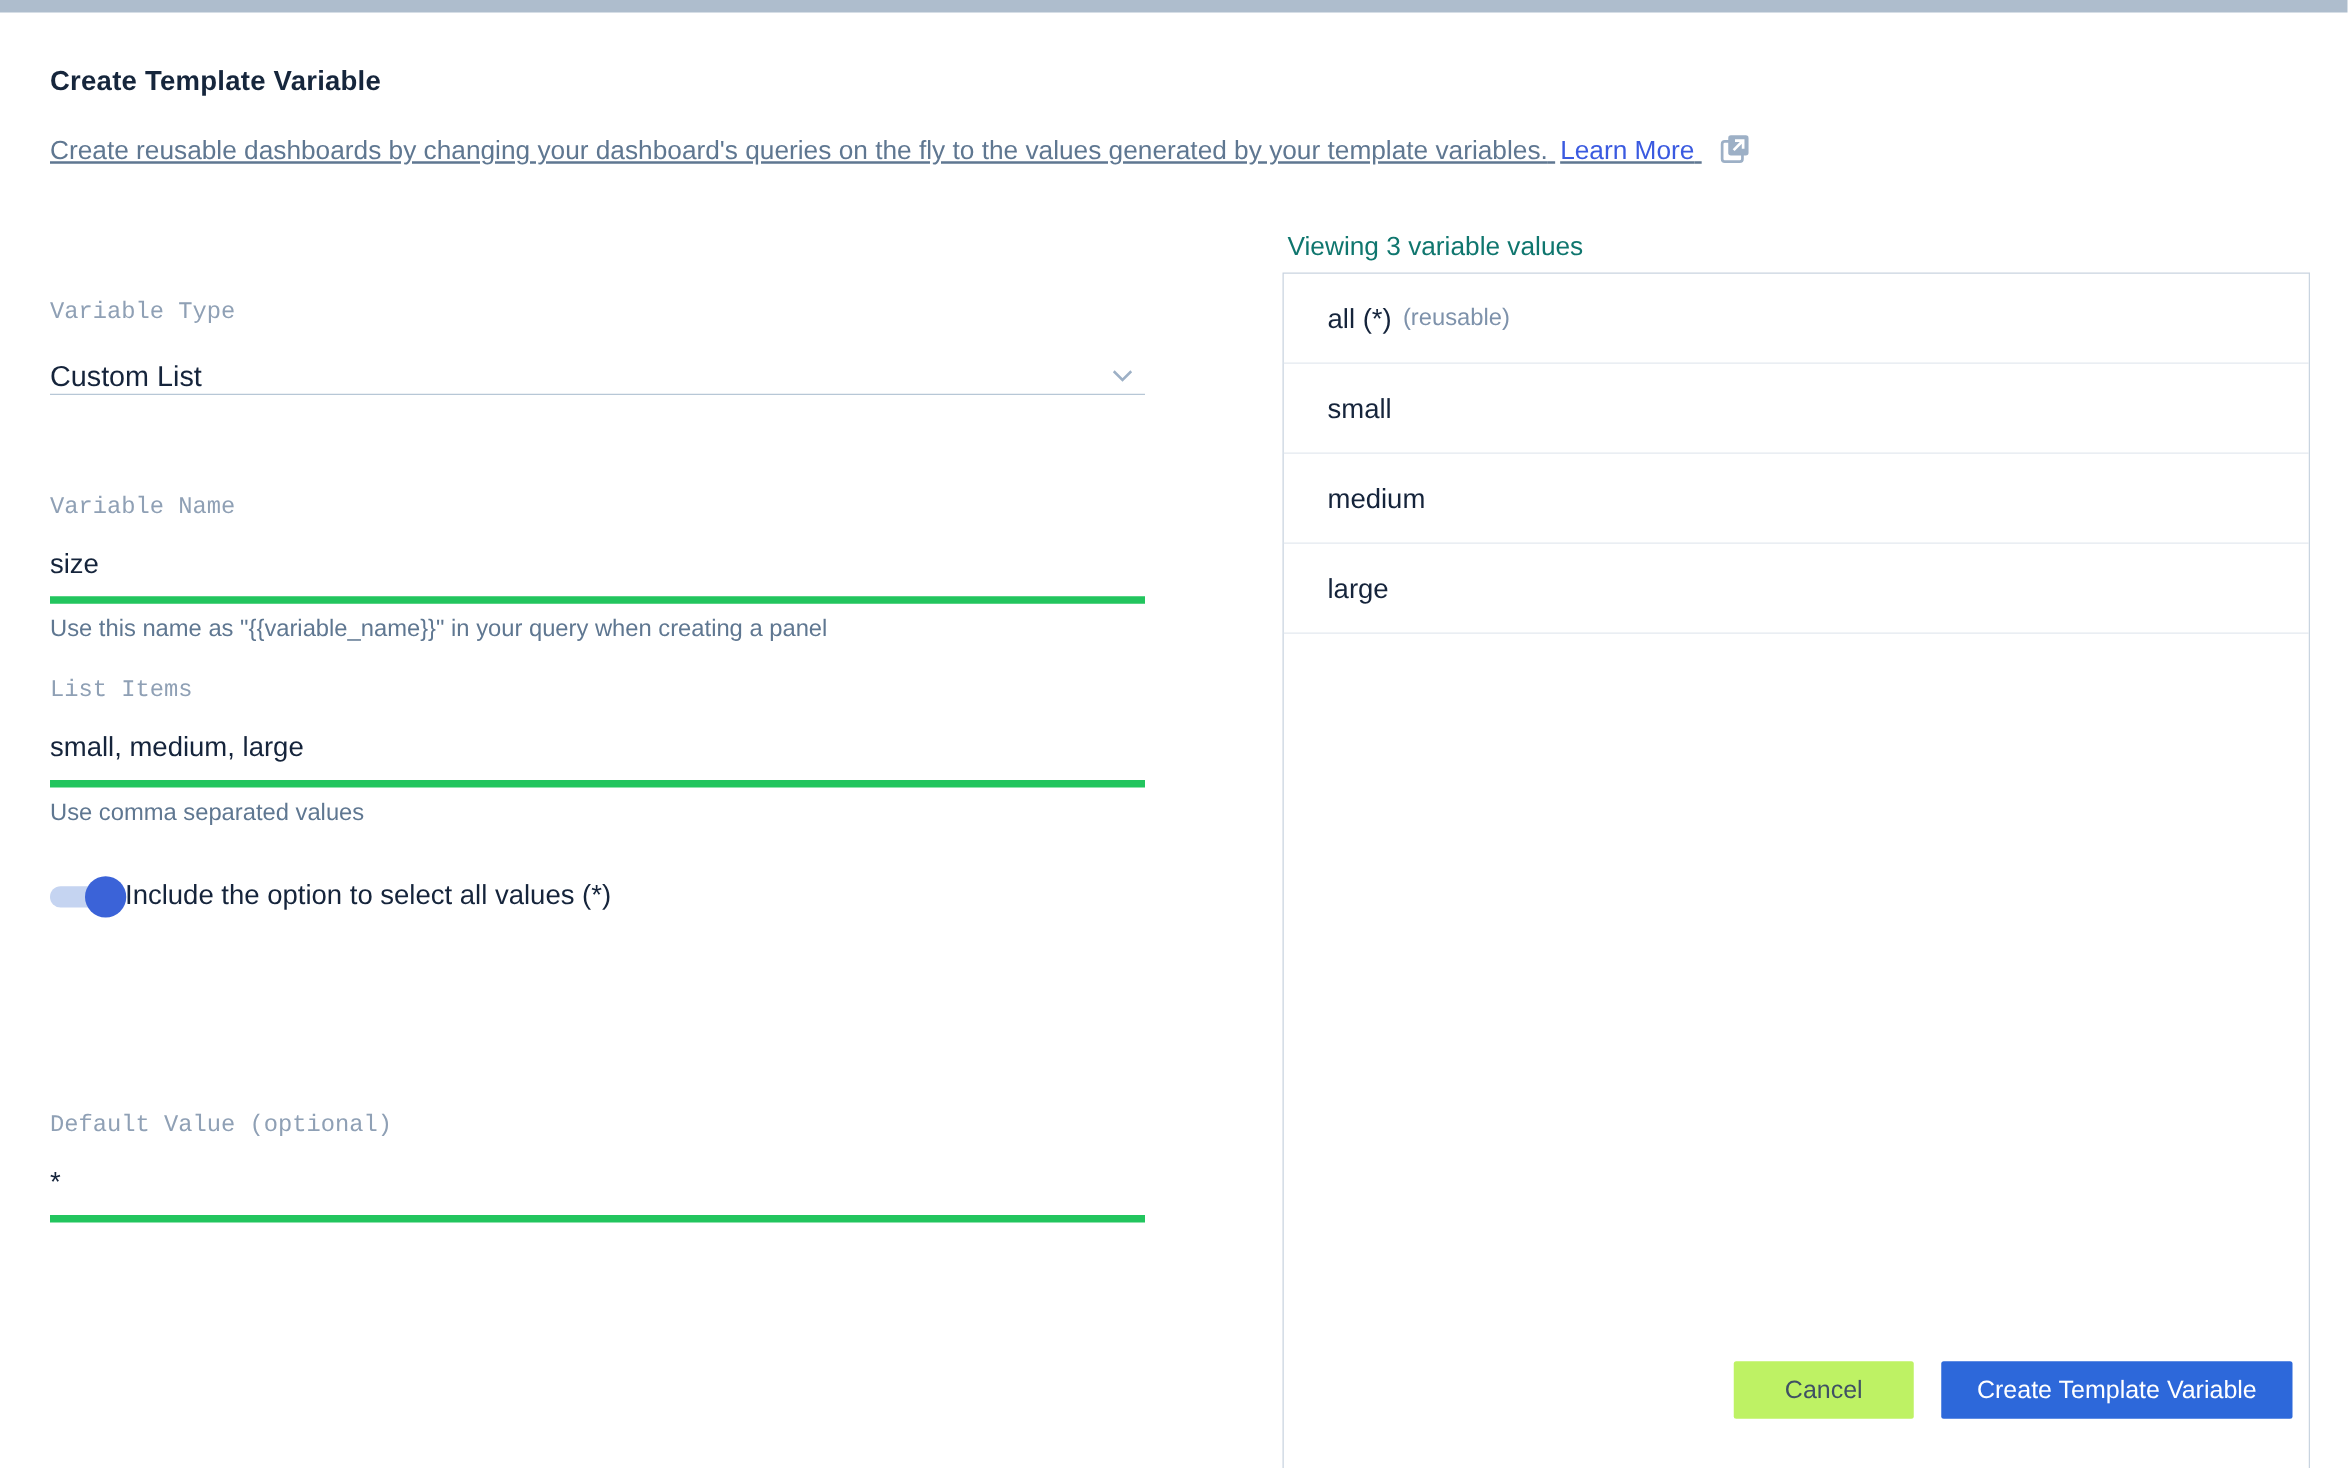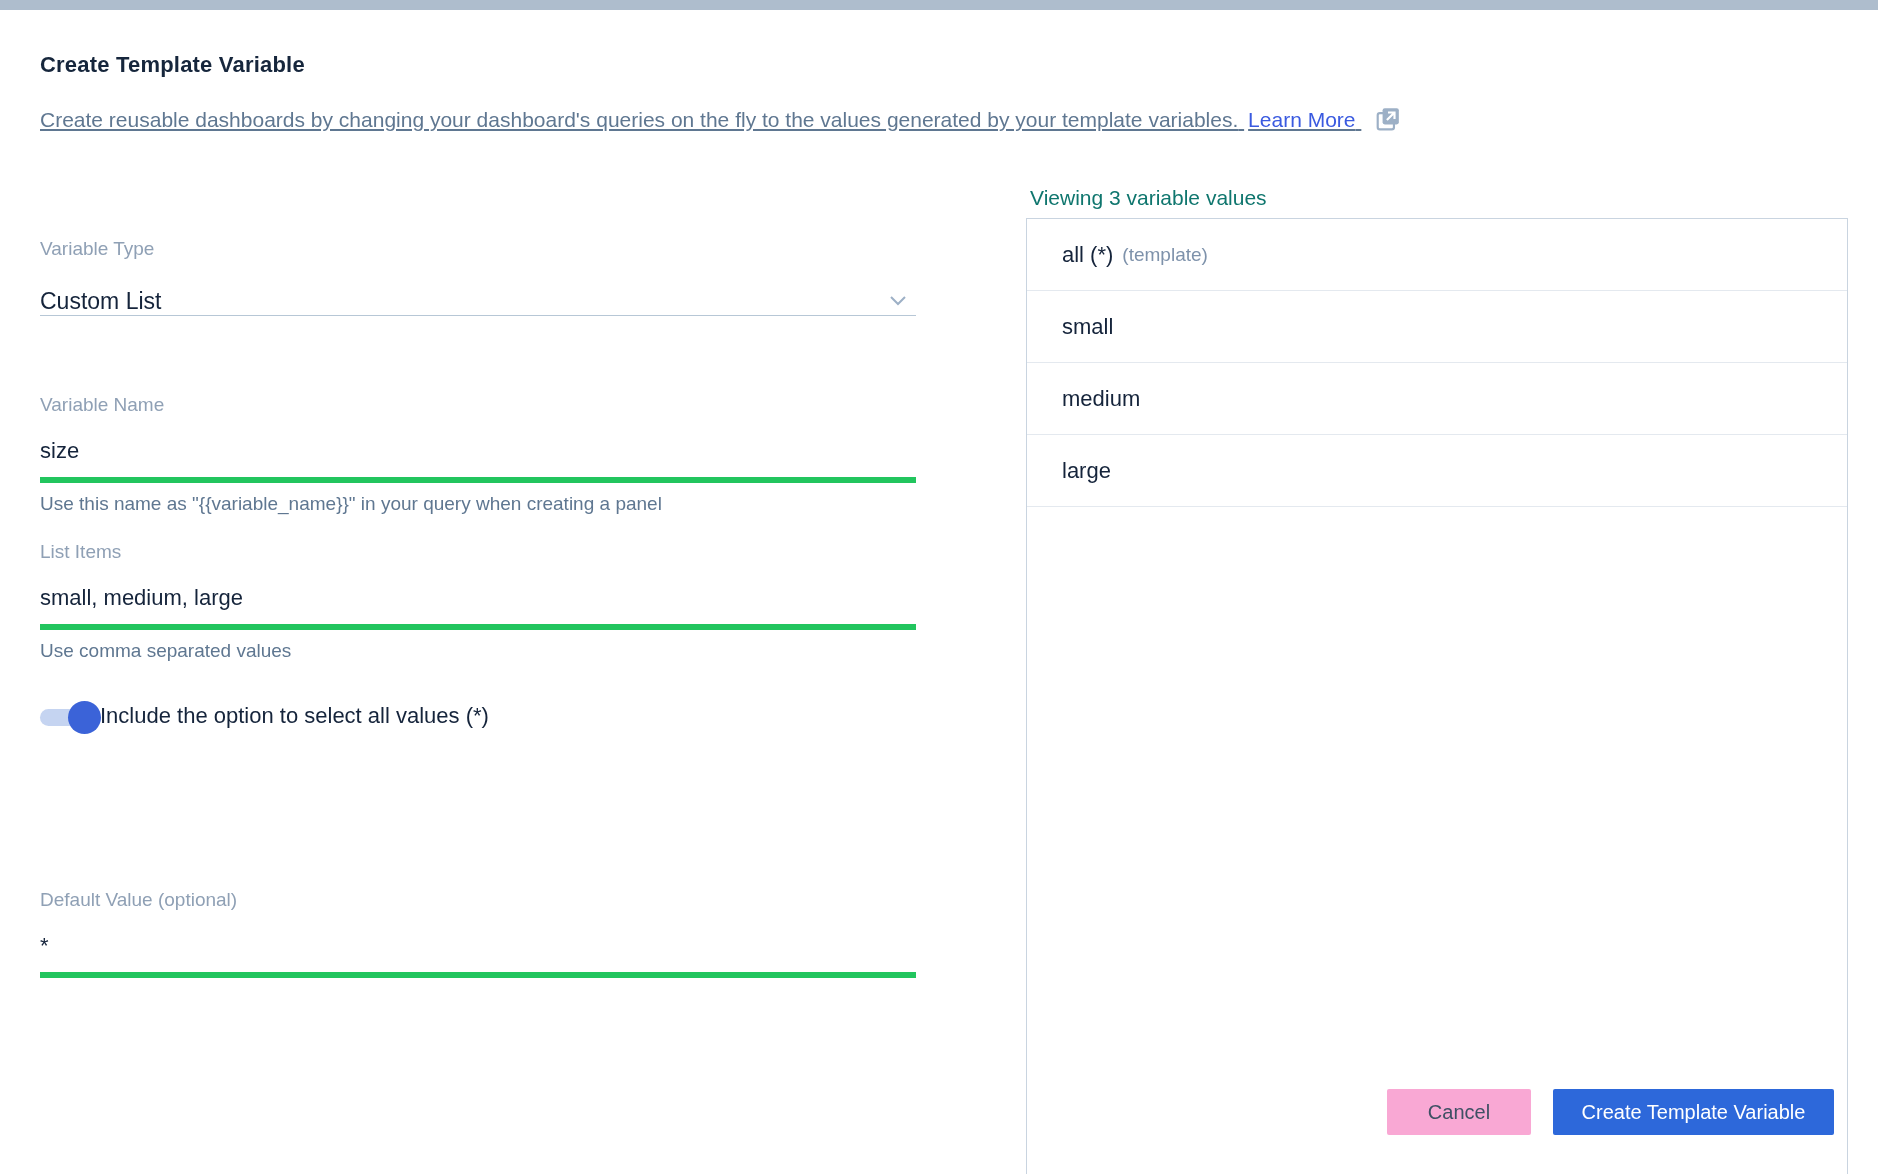--- a/index.html
+++ b/index.html
@@ -6,21 +6,21 @@
   html,body { width:1878px; height:1174px; background:#ffffff; overflow:hidden;
               font-family:"Liberation Sans", sans-serif; }
   .top-bar { position:absolute; left:0; top:0; width:100%; height:10px; background:#aebdcd; }
 
   .page-title { position:absolute; left:40px; top:52px; font-size:22px; font-weight:700; color:#16263c; letter-spacing:.2px; }
   .description { position:absolute; left:40px; top:106px; font-size:21px; color:#5f7791; white-space:nowrap;text-decoration:underline; }
   .description a { color:#3a5ae0; text-decoration:none; cursor:pointer; margin-left:4px; }
   .ext-icon { vertical-align:-5px; margin-left:14px; cursor:pointer; }
 
   .group { position:absolute; left:40px; width:876px; }
-  .field-label { font-size:19px; color:#8fa0b5; }
+  .field-label { font-size:19px; color:#8fa0b5;font-family:Liberation Mono, monospace; }
   .helper { font-size:19px; color:#5f7791; margin-top:10px; }
 
   .select-control { margin-top:28px; border-bottom:1px solid #b7c7d6;
                     display:flex; align-items:flex-start; justify-content:space-between; cursor:pointer; }
   .select-value { font-size:23px; color:#15243b; }
   .chevron { margin-right:10px; margin-top:8px; }
 
   .text-input { display:block; width:100%; margin-top:22px; padding:0 0 13px 0; border:none;
                 border-bottom:6px solid #22c55e; font-family:"Liberation Sans", sans-serif;
                 font-size:22px; color:#15243b; background:transparent; outline:none; }
@@ -35,21 +35,21 @@
   .values-box { position:absolute; left:1026px; top:218px; width:822px; height:958px;
                 border:1px solid #c9d4e0; background:#ffffff; }
   .value-row { height:72px; display:flex; align-items:center; padding-left:35px;
                border-bottom:1px solid #e4e9ef; }
   .value-text { font-size:22px; color:#15243b; }
   .value-badge { font-size:19px; color:#7e92ab; margin-left:9px; }
 
   .btn { position:absolute; top:1089px; height:46px; border:none; border-radius:2px;
          font-family:"Liberation Sans", sans-serif; font-size:20px; cursor:pointer;
          display:flex; align-items:center; justify-content:center; }
-  .btn-cancel { left:1387px; width:144px; background:#f9a8d4; color:#3f5064; }
+  .btn-cancel { left:1387px; width:144px; background:#bef264; color:#3f5064; }
   .btn-submit { left:1553px; width:281px; background:#2d68da; color:#ffffff; }
 </style>
 </head>
 <body>
 
 <div class="top-bar"></div>
 
 <h1 class="page-title">Create Template Variable</h1>
 
 <div class="description">
@@ -94,21 +94,21 @@
 <div class="group" style="top:889px;">
   <div class="field-label">Default Value (optional)</div>
   <input class="text-input" type="text" value="*" style="">
 </div>
 
 <div class="preview-heading">Viewing 3 variable values</div>
 
 <div class="values-box">
   <div class="value-row">
     <span class="value-text">all (*)</span>
-    <span class="value-badge">(template)</span>
+    <span class="value-badge">(reusable)</span>
   </div>
   <div class="value-row">
     <span class="value-text">small</span>
   </div>
   <div class="value-row">
     <span class="value-text">medium</span>
   </div>
   <div class="value-row">
     <span class="value-text">large</span>
   </div>

